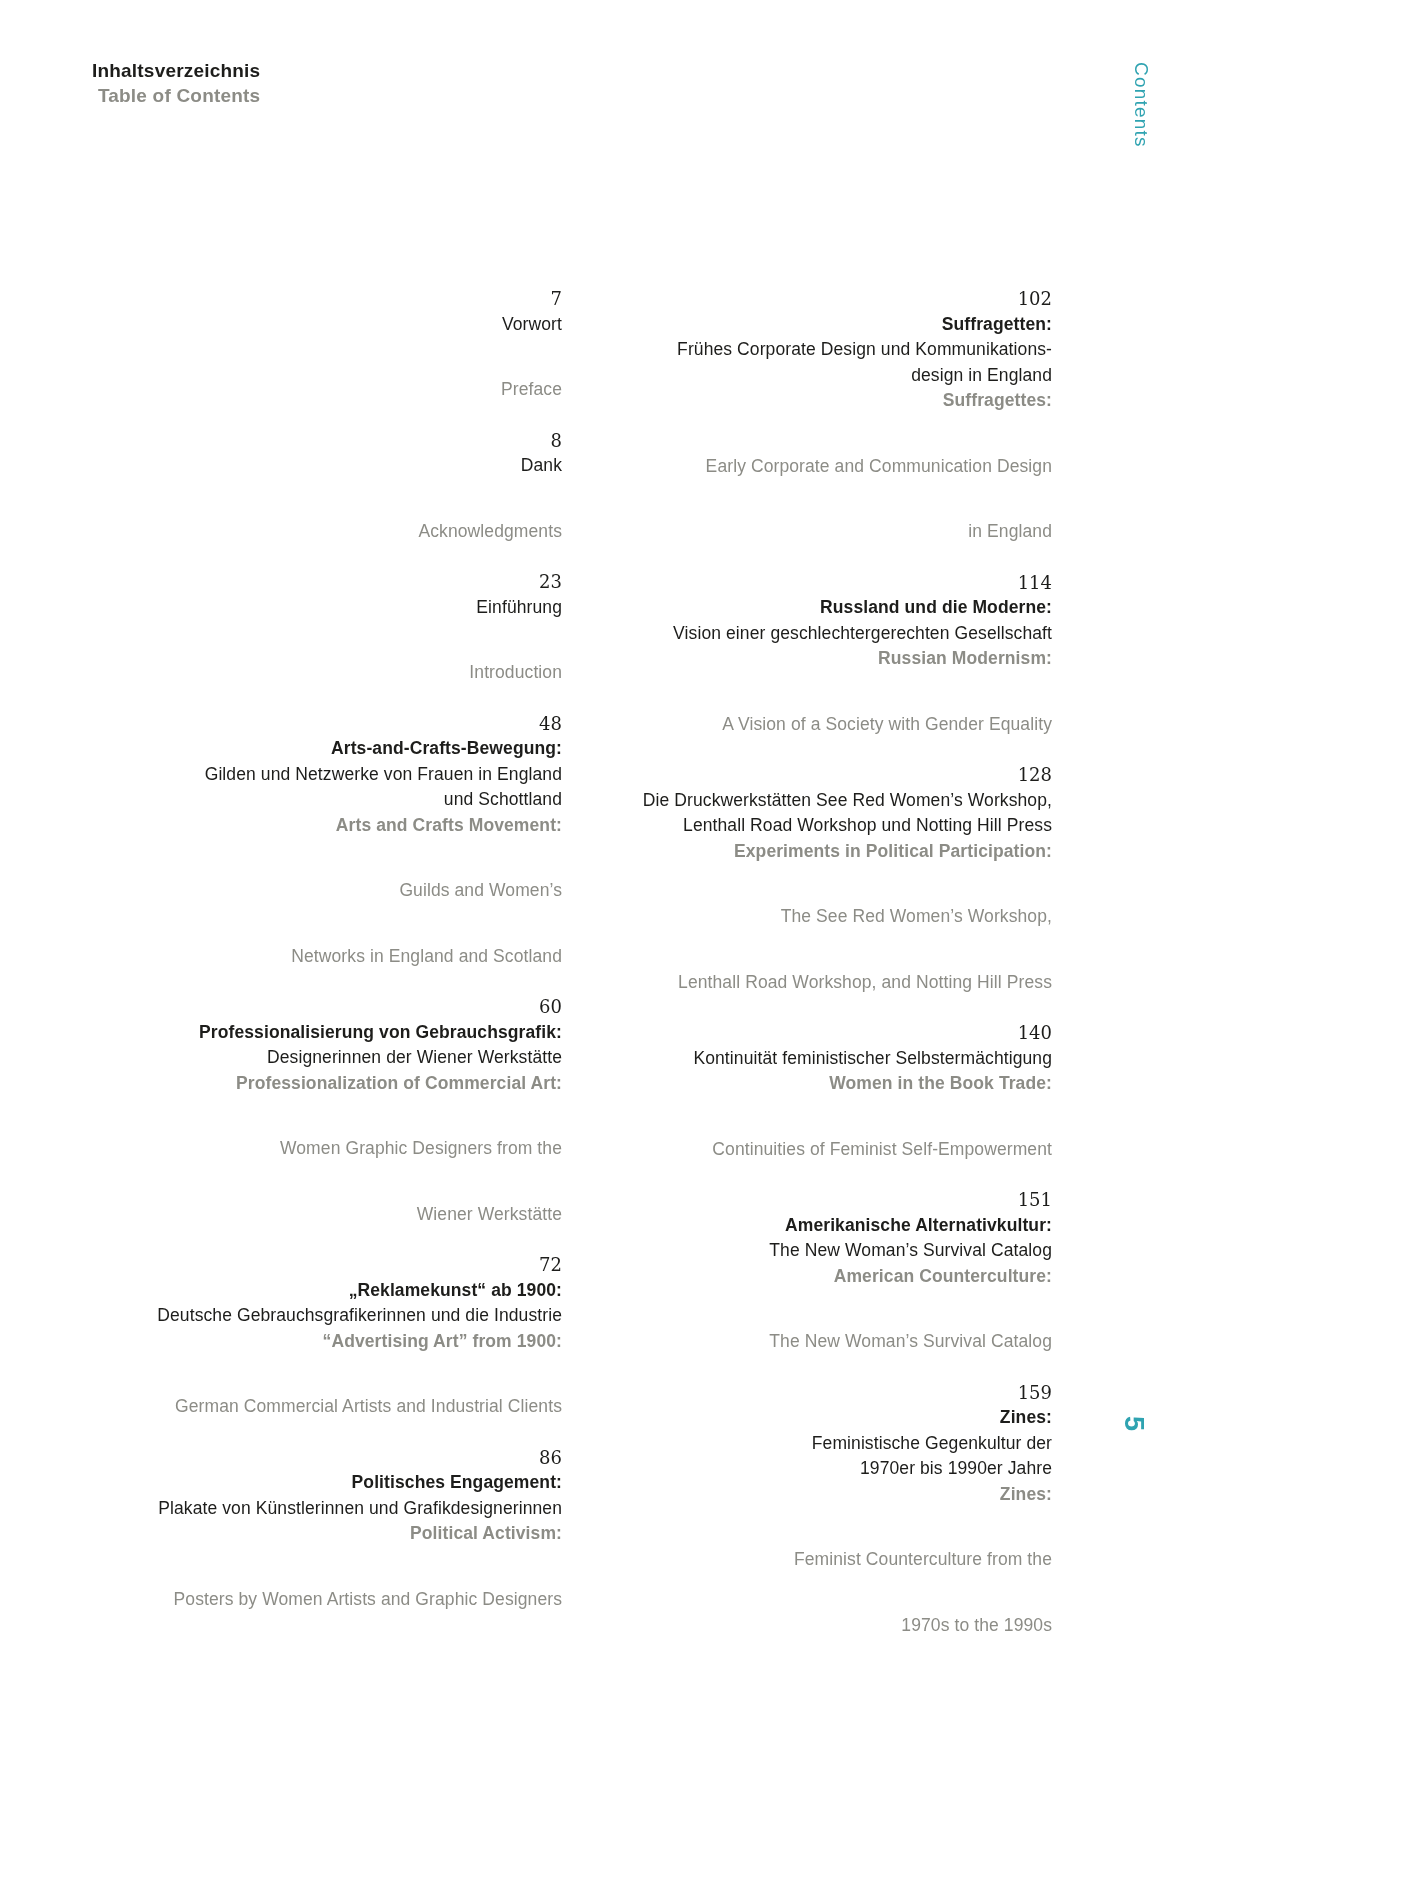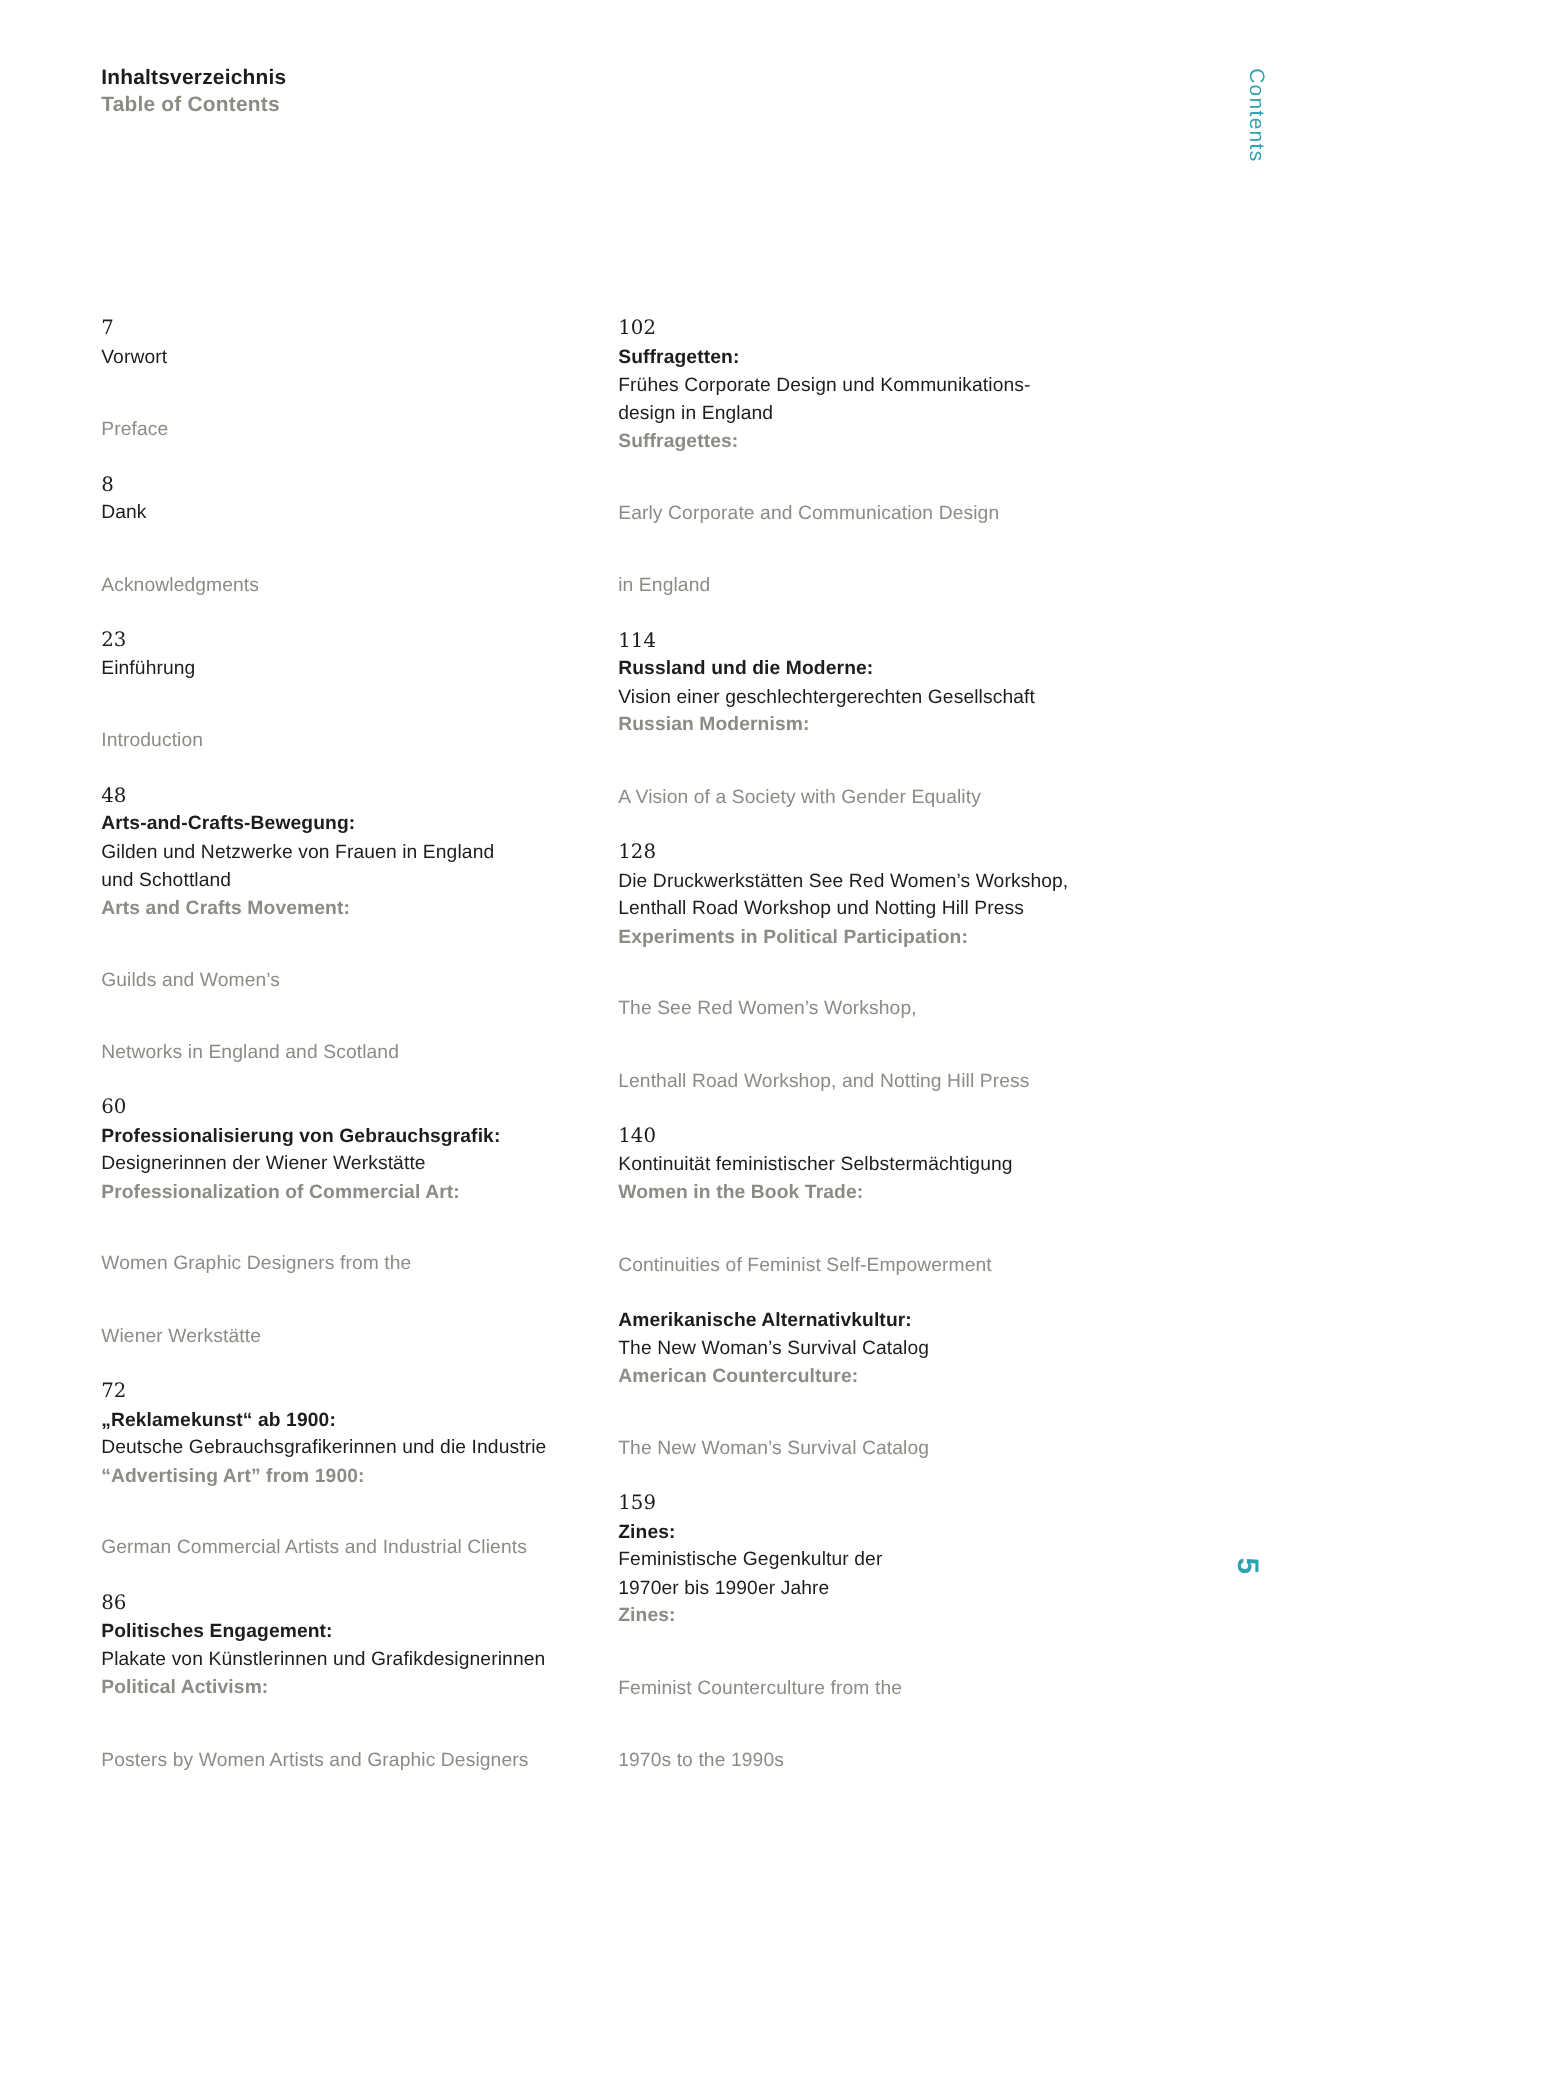--- a/index.html
+++ b/index.html
@@ -10,21 +10,21 @@
   * { box-sizing: border-box; }
   html, body { margin: 0; padding: 0; }
   body {
     width: 1418px;
     height: 1890px;
     background: #ffffff;
     font-family: "Liberation Sans", sans-serif;
     position: relative;
     overflow: hidden;
   }
-  .page { position: absolute; inset: 0; }
+  .page { position: absolute; inset: 0; text-align: right; }
 
   .header { position: absolute; left: 92px; top: 58px; }
   .title-de {
     font-size: 19px; font-weight: bold; color: var(--black);
     letter-spacing: 0.2px; line-height: 25px;
   }
   .title-en {
     font-size: 19px; font-weight: bold; color: var(--gray);
     letter-spacing: 0.2px; line-height: 25px;
   }
@@ -151,20 +151,21 @@
           <div class="toc-line en">The See Red Women’s Workshop,</div>
           <div class="toc-line en">Lenthall Road Workshop, and Notting Hill Press</div>
         </div>
         <div class="toc-entry">
           <div class="toc-number">140</div>
           <div class="toc-line de">Kontinuität feministischer Selbstermächtigung</div>
           <div class="toc-line en-bold">Women in the Book Trade:</div>
           <div class="toc-line en">Continuities of Feminist Self-Empowerment</div>
         </div>
         <div class="toc-entry">
+          <div class="toc-number">151</div>
           <div class="toc-line de-bold">Amerikanische Alternativkultur:</div>
           <div class="toc-line de">The New Woman’s Survival Catalog</div>
           <div class="toc-line en-bold">American Counterculture:</div>
           <div class="toc-line en">The New Woman’s Survival Catalog</div>
         </div>
         <div class="toc-entry">
           <div class="toc-number">159</div>
           <div class="toc-line de-bold">Zines:</div>
           <div class="toc-line de">Feministische Gegenkultur der</div>
           <div class="toc-line de">1970er bis 1990er Jahre</div>

